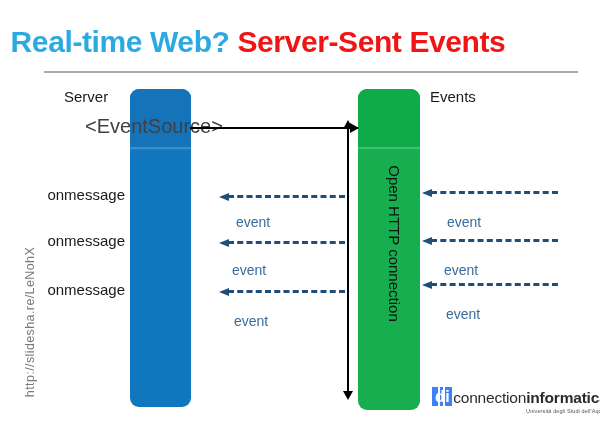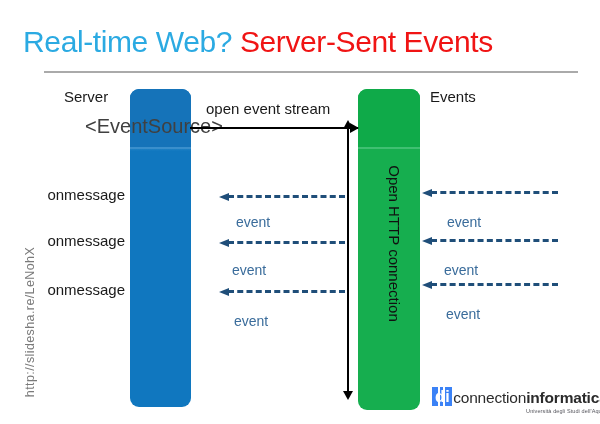--- a/index.html
+++ b/index.html
@@ -6,21 +6,21 @@
   body{
     width:600px;height:424px;background:#ffffff;overflow:hidden;
     font-family:"Liberation Sans", sans-serif;position:relative;
   }
   .slide{position:absolute;left:0;top:0;width:600px;height:424px;}
 
   
   .title{
     position:absolute;left:0;top:24px;width:516px;text-align:center;
     font-family:"Liberation Sans", sans-serif;
-    font-weight:normal;font-size:30px;letter-spacing:-0.4px;
+    font-weight:bold;font-size:30px;letter-spacing:-0.4px;
     white-space:nowrap;line-height:36px;
   }
   .title .t-blue{color:#2BAAE2;}
   .title .t-red{color:#F01414;}
 
   .rule{
     position:absolute;left:44px;top:71px;width:534px;height:2px;
     background:#AAAAAA;
   }
 
@@ -163,21 +163,20 @@
 
   <div class="bar bar-server">
     <div class="gloss"></div>
     <div class="gloss2"></div>
   </div>
 
   <div class="lbl lbl-browser">Server</div>
   <div class="lbl lbl-server">Events</div>
   <div class="lbl-eventsource">&lt;EventSource&gt;</div>
 
-  <div class="open-stream-lbl">open event stream</div>
   <div class="arrow-solid"></div>
 
   <div class="vconn-line"></div>
   <div class="vconn-text">Open HTTP connection</div>
 
   <div class="onmsg" style="left:25px;top:186px;">onmessage</div>
   <div class="ev-lbl" style="left:236px;top:166px;">event</div>
   <div class="dash" style="left:228px;top:195px;width:117px;"></div>
 
   <div class="onmsg" style="left:25px;top:232px;">onmessage</div>

